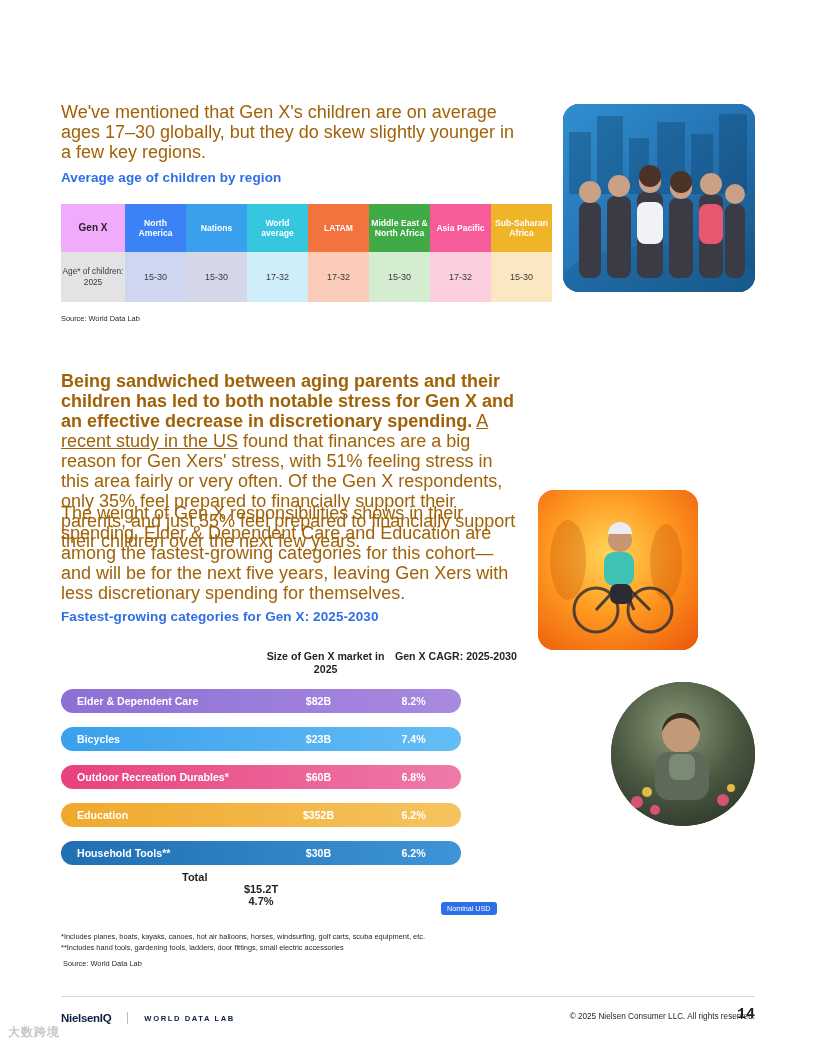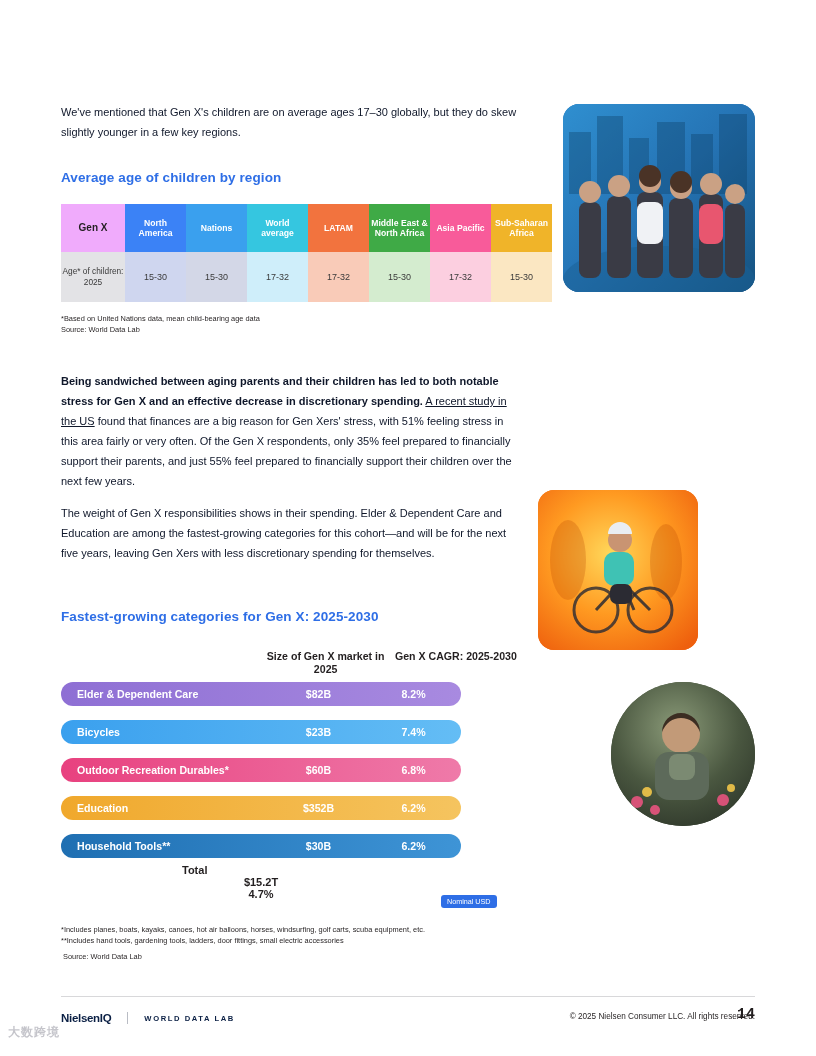--- a/index.html
+++ b/index.html
@@ -14,24 +14,24 @@
     color: #231f20;
     position: relative;
     overflow: hidden;
   }
   .page {
     position: relative;
     width: 816px;
     height: 1056px;
   }
   p.body {
-    font-size: 11px;
+    font-size: 18px;
     line-height: 20px;
     margin: 0 0 0 0;
-    color: #0f172a;
+    color: #a16207;
   }
   .underline-link {
     text-decoration: underline;
   }
 
   h2.section-title {
     color: #2e6ee6;
     font-size: 13.5px;
     font-weight: bold;
     margin: 0;
@@ -283,21 +283,20 @@
           <td style="background:#cfeefa;">17-32</td>
           <td style="background:#f9cbb8;">17-32</td>
           <td style="background:#d4eccf;">15-30</td>
           <td style="background:#fccfe0;">17-32</td>
           <td style="background:#fbe7c2;">15-30</td>
         </tr>
       </tbody>
     </table>
 
     <div style="margin-top:11px;">
-      <p class="footnote">*Based on United Nations data, mean child-bearing age data</p>
       <p class="footnote">Source: World Data Lab</p>
     </div>
   </div>
 
   <div style="position:absolute;left:61px;top:371px;width:462px;">
     <p class="body"><span class="bold" style="font-weight:bold;">Being sandwiched between aging parents and their children has led to both notable stress for Gen X and an effective decrease in discretionary spending.</span>
       <span class="underline-link">A recent study in the US</span><span> found that finances are a big reason for Gen Xers' stress, with 51% feeling stress in this area fairly or very often. Of the Gen X respondents, only 35% feel prepared to financially support their parents, and just 55% feel prepared to financially support their children over the next few years.</span></p>
   </div>
 
   <div style="position:absolute;left:61px;top:503px;width:462px;">
@@ -306,21 +305,21 @@
 
   <div style="position:absolute;left:61px;top:609px;width:470px;">
     <h2 class="section-title">Fastest-growing categories for Gen X: 2025-2030</h2>
 
     <div class="cat-head" style="margin-top:26px;">
       <div style="width:150px;"></div>
       <div class="h-mid">Size of Gen X market in 2025</div>
       <div class="h-right">Gen X CAGR: 2025-2030</div>
     </div>
 
-    <div style="margin-top:6px;">
+    <div style="margin-top:13px;">
 
       <div class="cat-row" style="background:linear-gradient(90deg,#8e6fd4 0%,#a88ae0 100%);">
         <div class="c-label">Elder &amp; Dependent Care</div>
         <div class="c-size">$82B</div>
         <div class="c-cagr">8.2%</div>
       </div>
 
       <div class="cat-row" style="background:linear-gradient(90deg,#3aa0ee 0%,#64bdf5 100%);">
         <div class="c-label">Bicycles</div>
         <div class="c-size">$23B</div>

